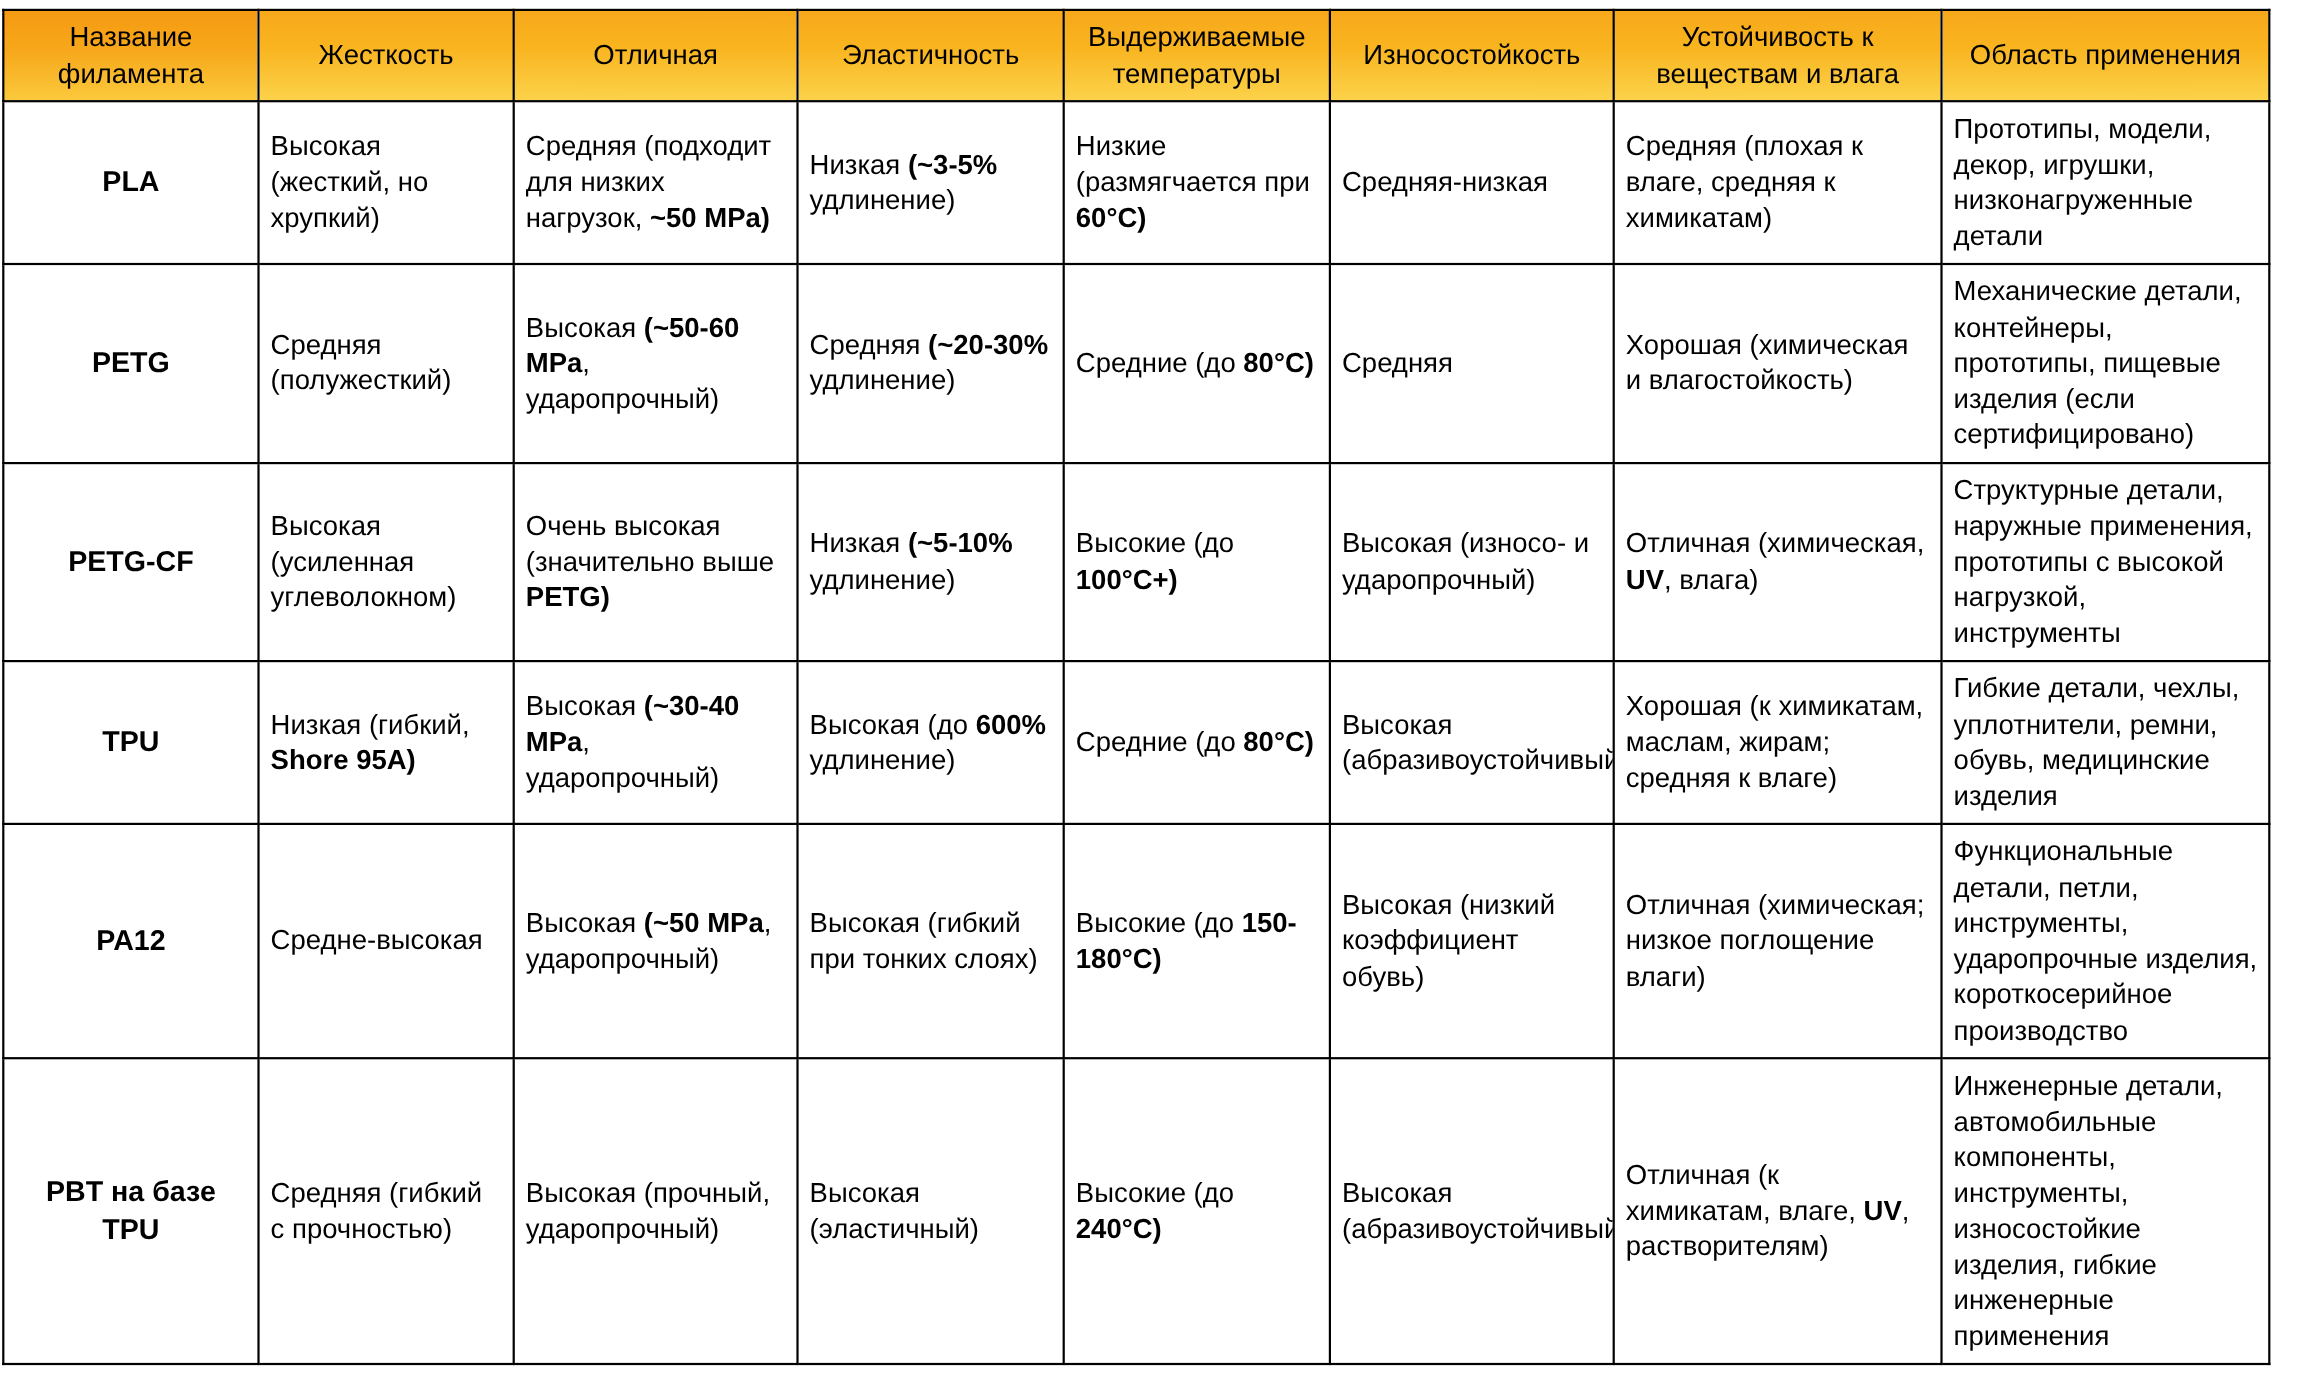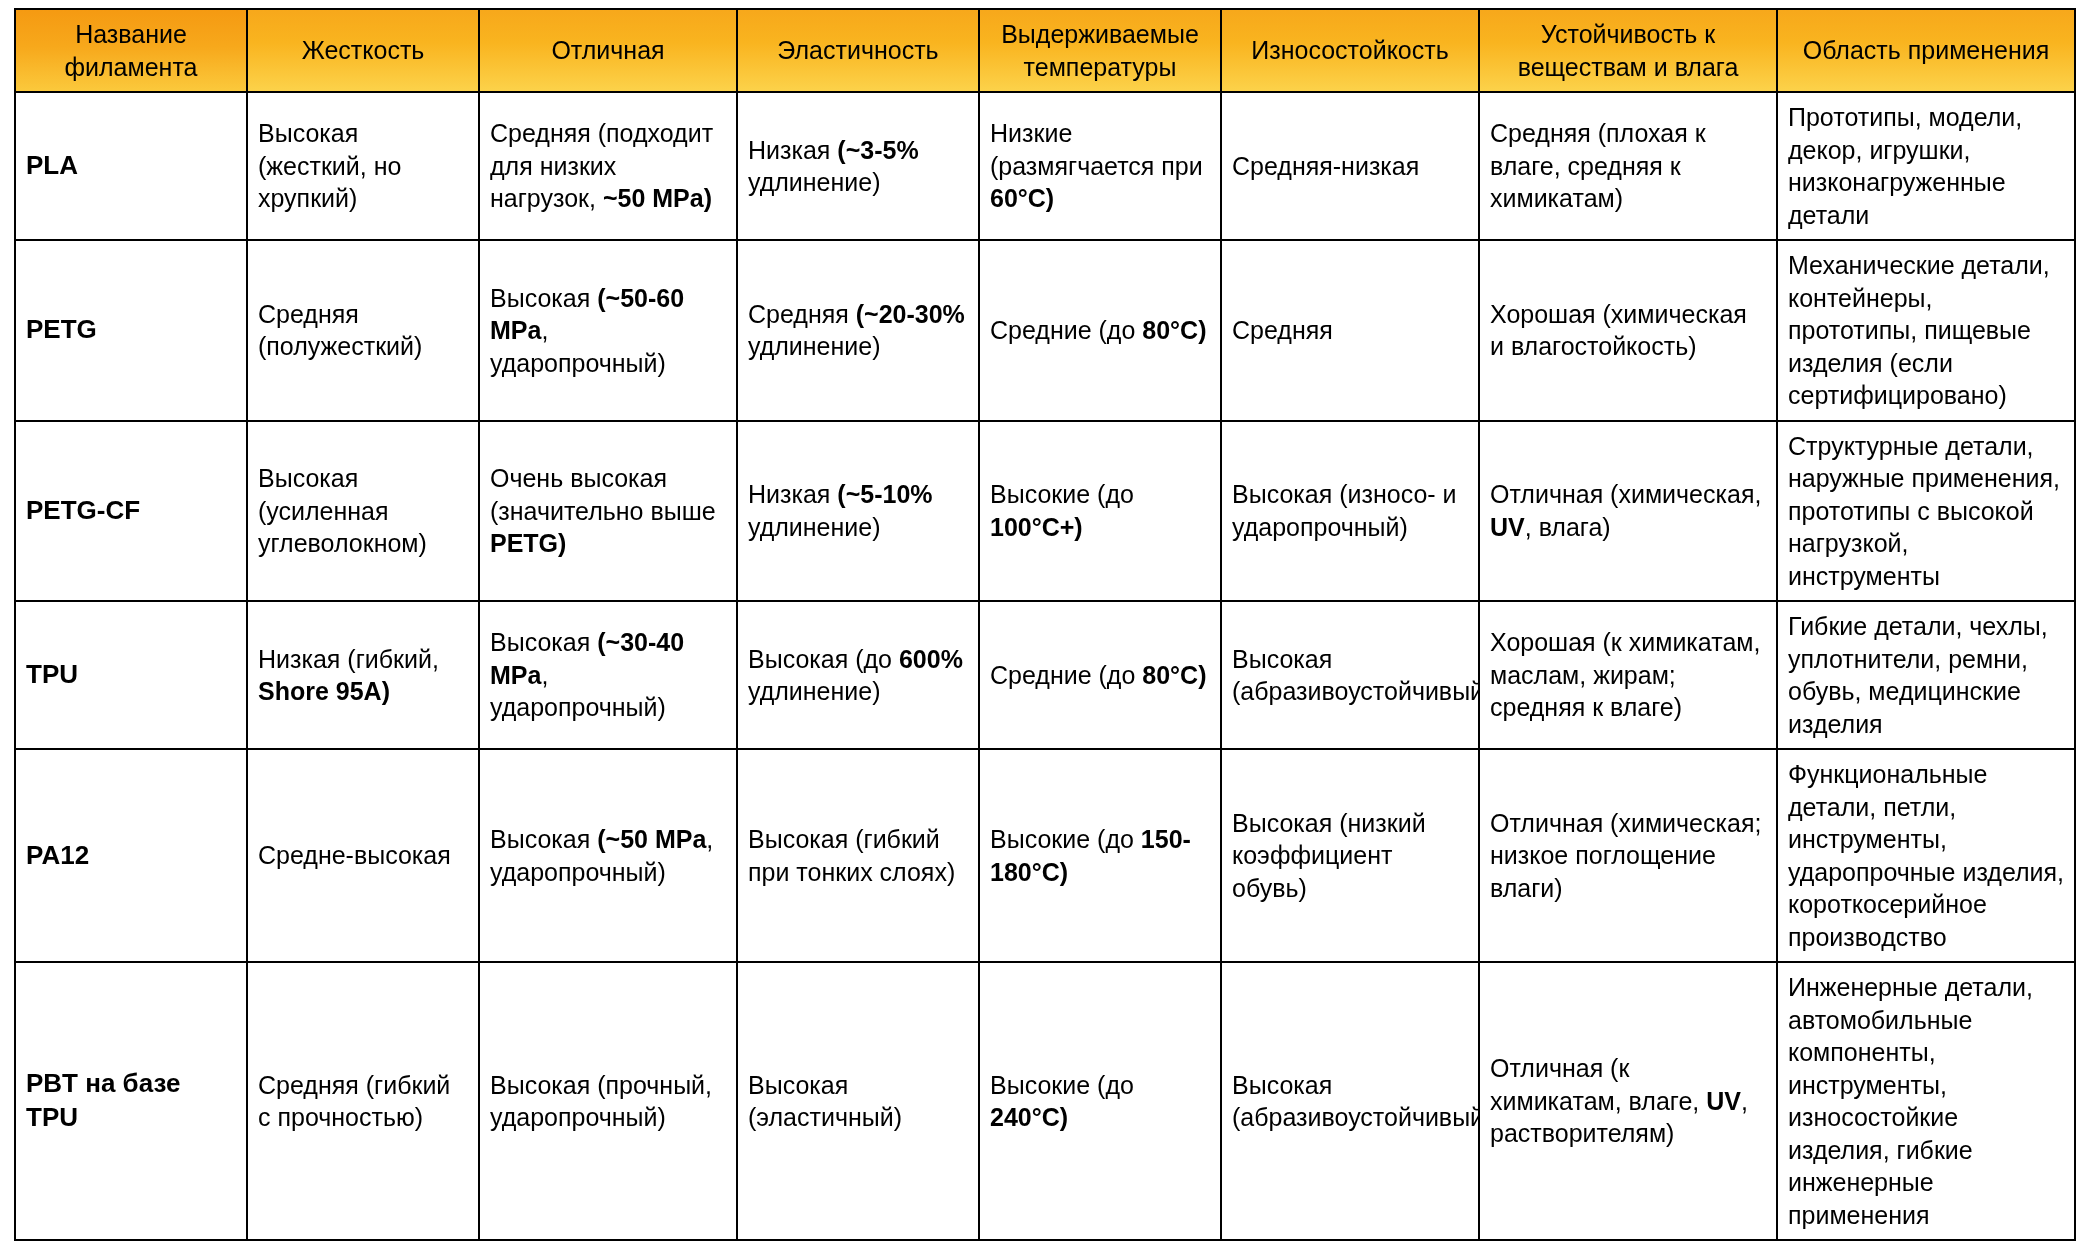--- a/index.html
+++ b/index.html
@@ -10,21 +10,21 @@
   body {
     width: 2090px;
     height: 1257px;
     font-family: "Liberation Sans", sans-serif;
     overflow: hidden;
   }
   .sheet {
     width: 2090px;
     height: 1257px;
     box-sizing: border-box;
-    padding: 8px 14px 8px 14px;
+    padding: 8px 14px 8px 2px;
     background: #ffffff;
   }
   table.filament-table {
     border-collapse: collapse;
     table-layout: fixed;
     width: 2060px;
   }
   table.filament-table td,
   table.filament-table th {
     border: 2px solid #000000;
@@ -41,20 +41,21 @@
     text-align: center;
     font-size: 25px;
     line-height: 1.2;
     padding: 10px 8px;
     background-image: linear-gradient(180deg, #f7a81b 0%, #f9b41f 40%, #fcd24a 100%);
   }
   thead th.hdr-0 {
     background-image: linear-gradient(180deg, #f59a12 0%, #f7a81b 45%, #fbc93c 100%);
   }
   tbody td.name-cell {
+    text-align: center;
     font-weight: bold;
     font-size: 26px;
   }
   tbody td {
     text-align: left;
   }
   b, strong { font-weight: bold; }
   .col-0 { width: 232px; }
   .col-1 { width: 232px; }
   .col-2 { width: 258px; }

